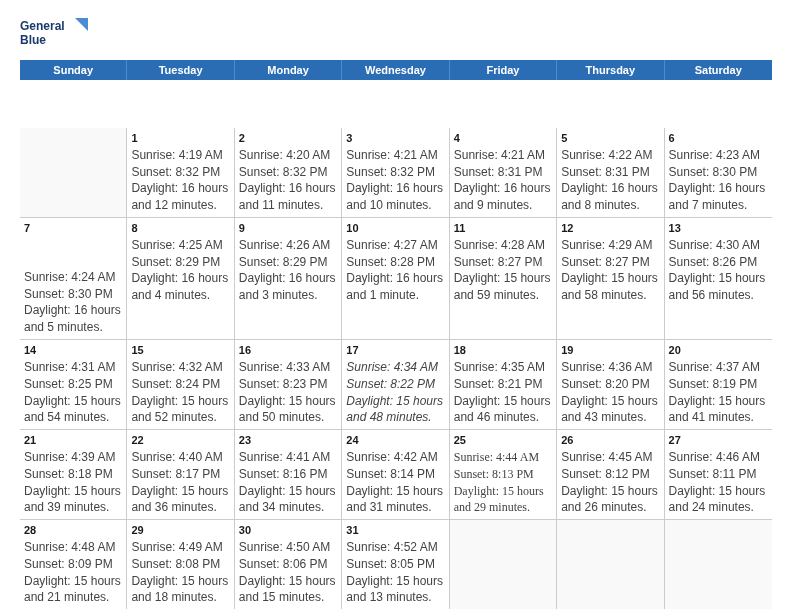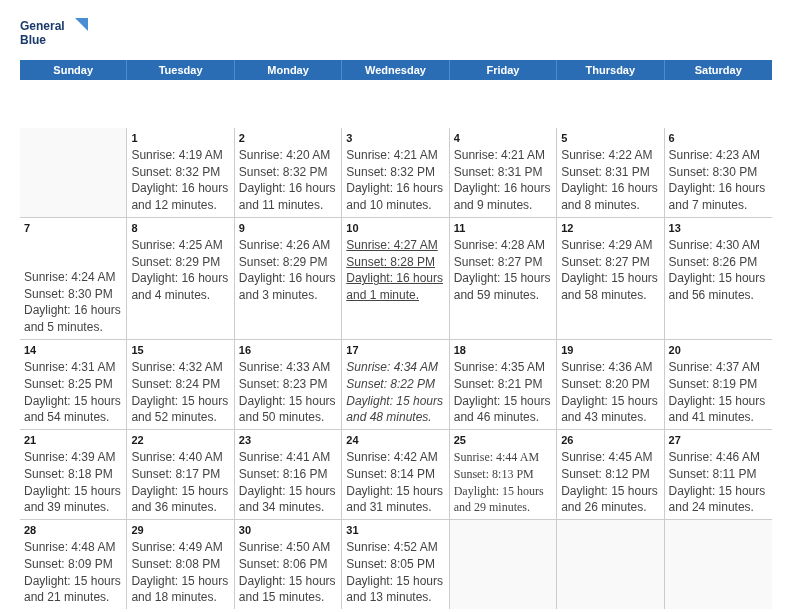--- a/index.html
+++ b/index.html
@@ -189,21 +189,21 @@
           </div>
           <div class="cal-cell">
             <span class="day-num">9</span>
             <div class="cell-info" style="white-space: pre-line;">Sunrise: 4:26 AM
 Sunset: 8:29 PM
 Daylight: 16 hours
 and 3 minutes.</div>
           </div>
           <div class="cal-cell">
             <span class="day-num">10</span>
-            <div class="cell-info" style="white-space: pre-line; text-decoration: underline;">Sunrise: 4:27 AM
+            <div class="cell-info" style="white-space: pre-line;">Sunrise: 4:27 AM
 Sunset: 8:28 PM
 Daylight: 16 hours
 and 1 minute.</div>
           </div>
           <div class="cal-cell">
             <span class="day-num">11</span>
             <div class="cell-info" style="white-space: pre-line;">Sunrise: 4:28 AM
 Sunset: 8:27 PM
 Daylight: 15 hours
 and 59 minutes.</div>

